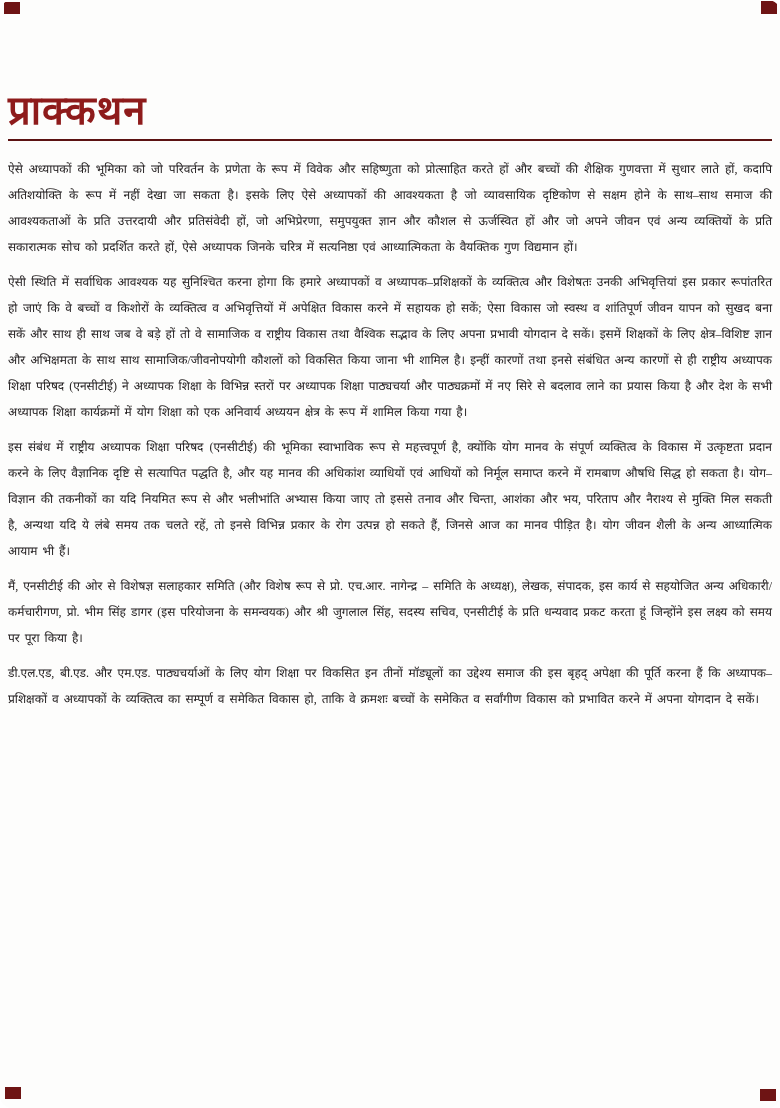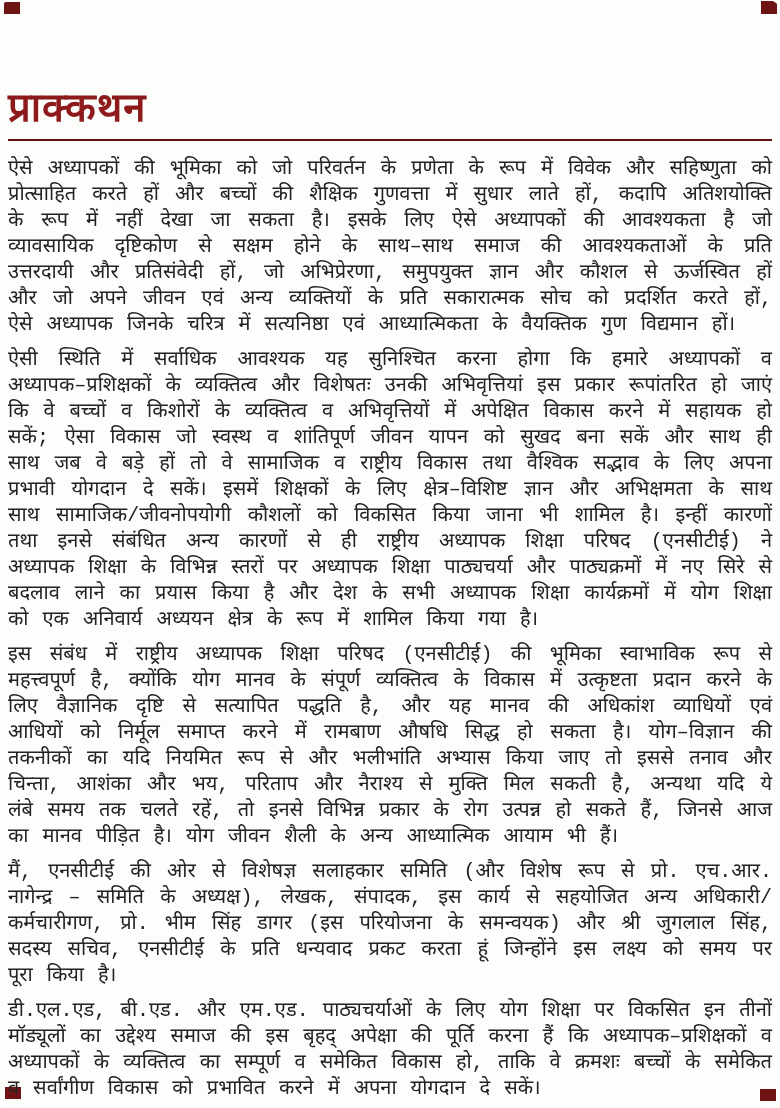--- a/index.html
+++ b/index.html
@@ -6,21 +6,21 @@
     margin: 0;
     padding: 0;
     background: #ffffff;
   }
   .page {
     position: relative;
     width: 780px;
     height: 1108px;
     background: var(--page-bg, #fdfdfc);
     overflow: hidden;
-    font-family: Liberation Mono, monospace;
+    font-family: Liberation Serif, serif;
     border-radius: 12px;
   }
   .corner-mark {
     position: absolute;
     width: 16px;
     height: 12px;
     background: var(--corner-color, #6e1414);
   }
   .corner-tl { left: 4px;  top: 2px; }
   .corner-tr { right: 3px; top: 1px; height: 13px; }
@@ -44,21 +44,21 @@
     margin-top: 5px;
     height: 2px;
     background: var(--rule-color, #5c1212);
     width: 100%;
   }
   .body-text {
     margin-top: 15px;
   }
   .body-text p {
     margin: 0 0 9px 0;
-    font-size: 20px;
+    font-size: 12px;
     line-height: 26px;
     text-align: justify;
     color: var(--body-color, #252122);
     word-spacing: 2px;
   }
 </style>
 </head>
 <body>
 
 <div class="page">

